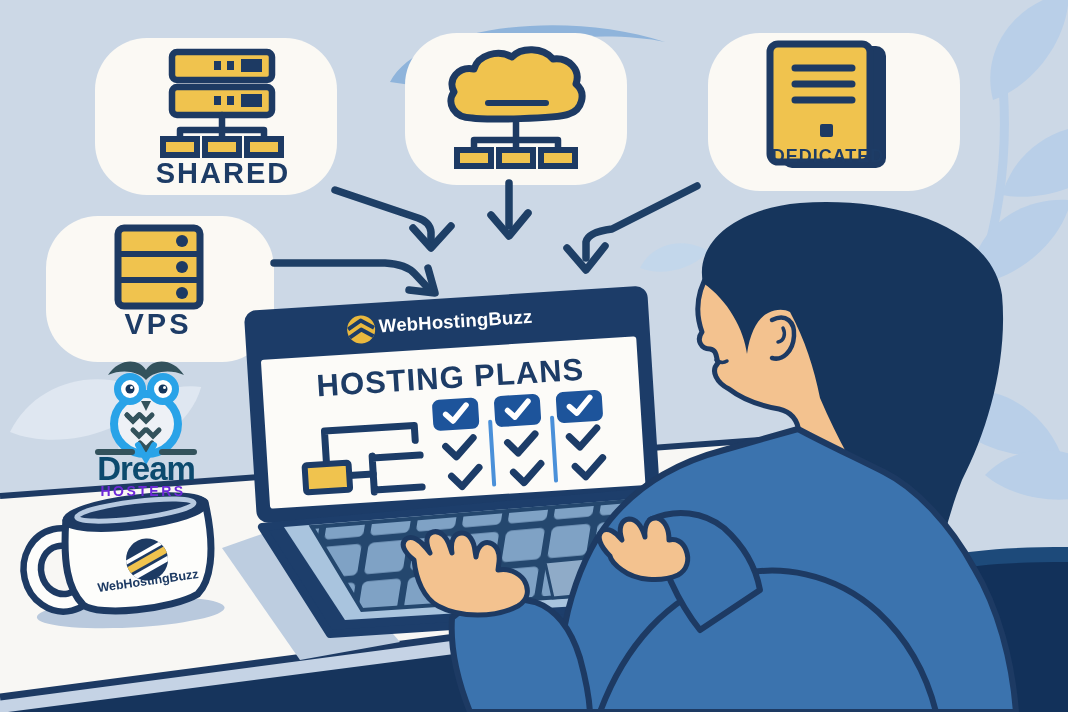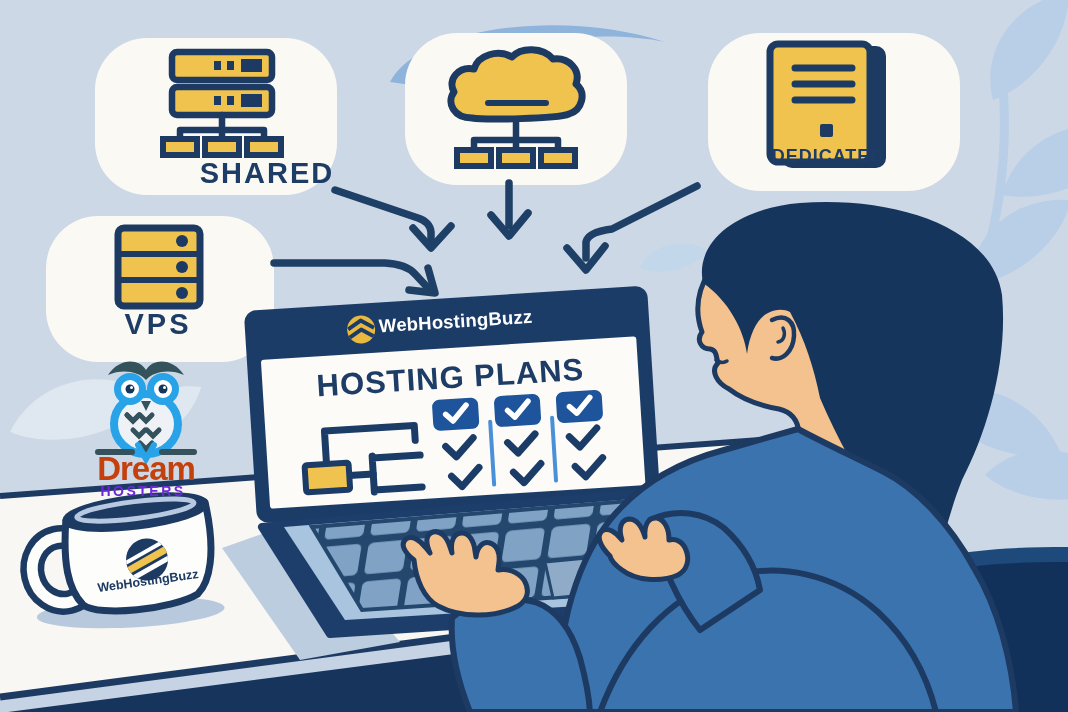--- a/index.html
+++ b/index.html
@@ -6,26 +6,26 @@
   .stage{
     position:relative;width:1068px;height:712px;overflow:hidden;
     background:#ccd8e6;font-family:"Liberation Sans",sans-serif;
   }
   .stage svg{position:absolute;left:0;top:0;}
   .txt{position:absolute;pointer-events:none;white-space:nowrap;}
   .bubble-label{
     font-weight:800;color:#1d3c66;transform:translateX(-50%);
     letter-spacing:2px;
   }
-  .lbl-shared{left:223px;top:157px;font-size:29px;margin-left:44px;}
+  .lbl-shared{left:223px;top:157px;font-size:29px;}
   .lbl-dedicated{left:828px;top:146px;font-size:18px;letter-spacing:1px;}
   .lbl-vps{left:158px;top:308px;font-size:29px;letter-spacing:3px;}
   .dream-line1{
     left:146px;top:450px;transform:translateX(-50%);
-    font-size:33px;font-weight:800;color:#c2410c;letter-spacing:-1px;
+    font-size:33px;font-weight:800;color:#0c4a6e;letter-spacing:-1px;
   }
   .dream-line2{
     left:143px;top:483px;transform:translateX(-50%);
     font-size:14px;font-weight:800;color:#6d28d9;letter-spacing:2.5px;
   }
   .mug-brand{
     left:148px;top:574px;transform:translateX(-50%) rotate(-8deg);
     font-size:12.5px;font-weight:800;color:#1d3a63;
   }
   .screen-wrap{

